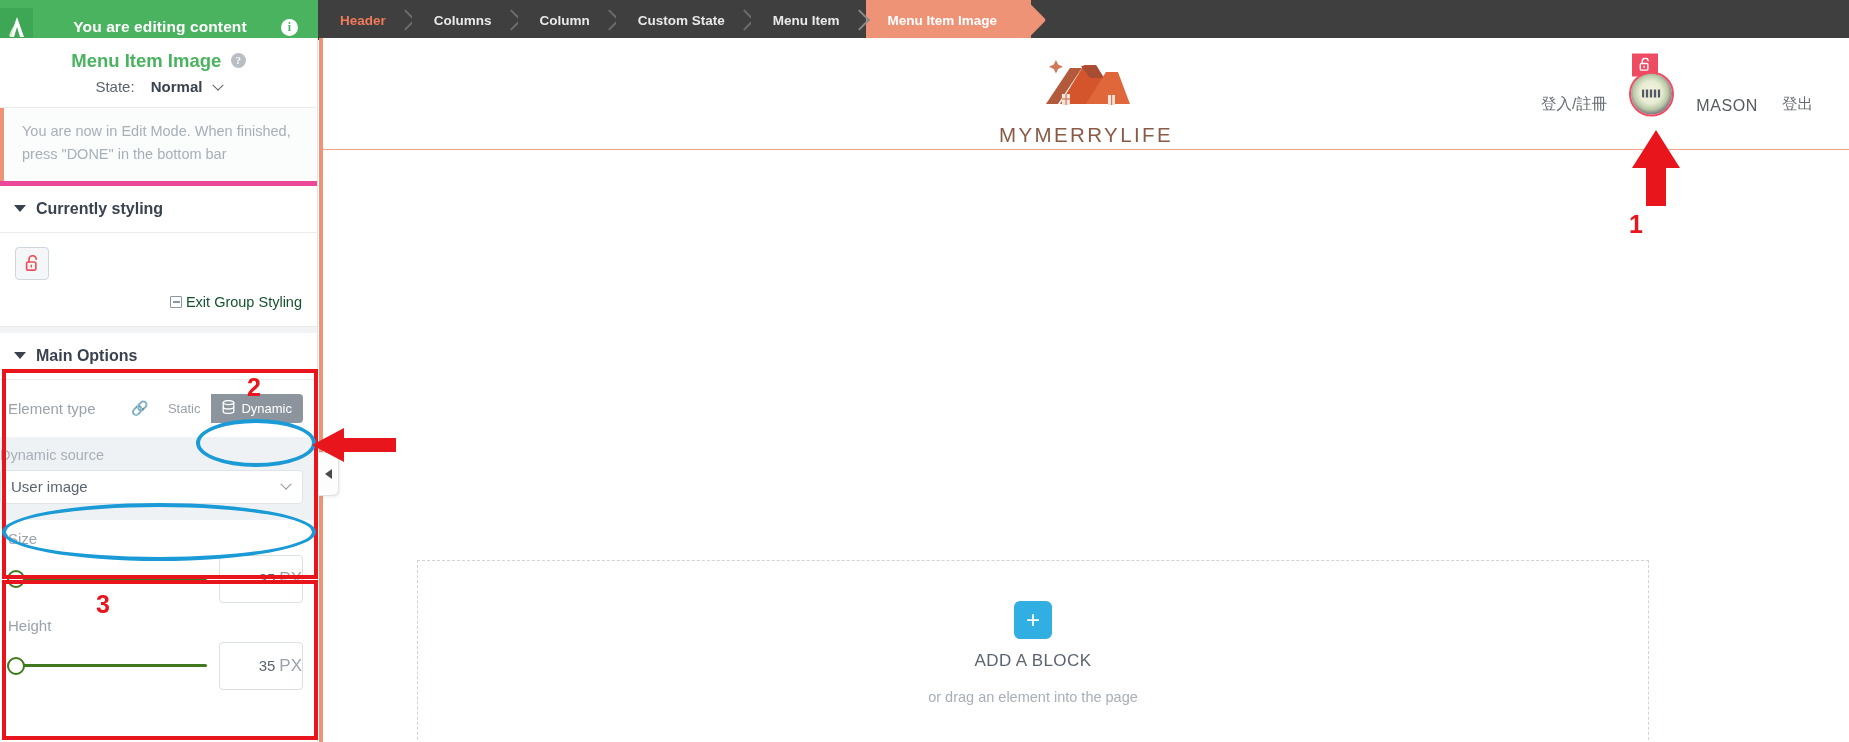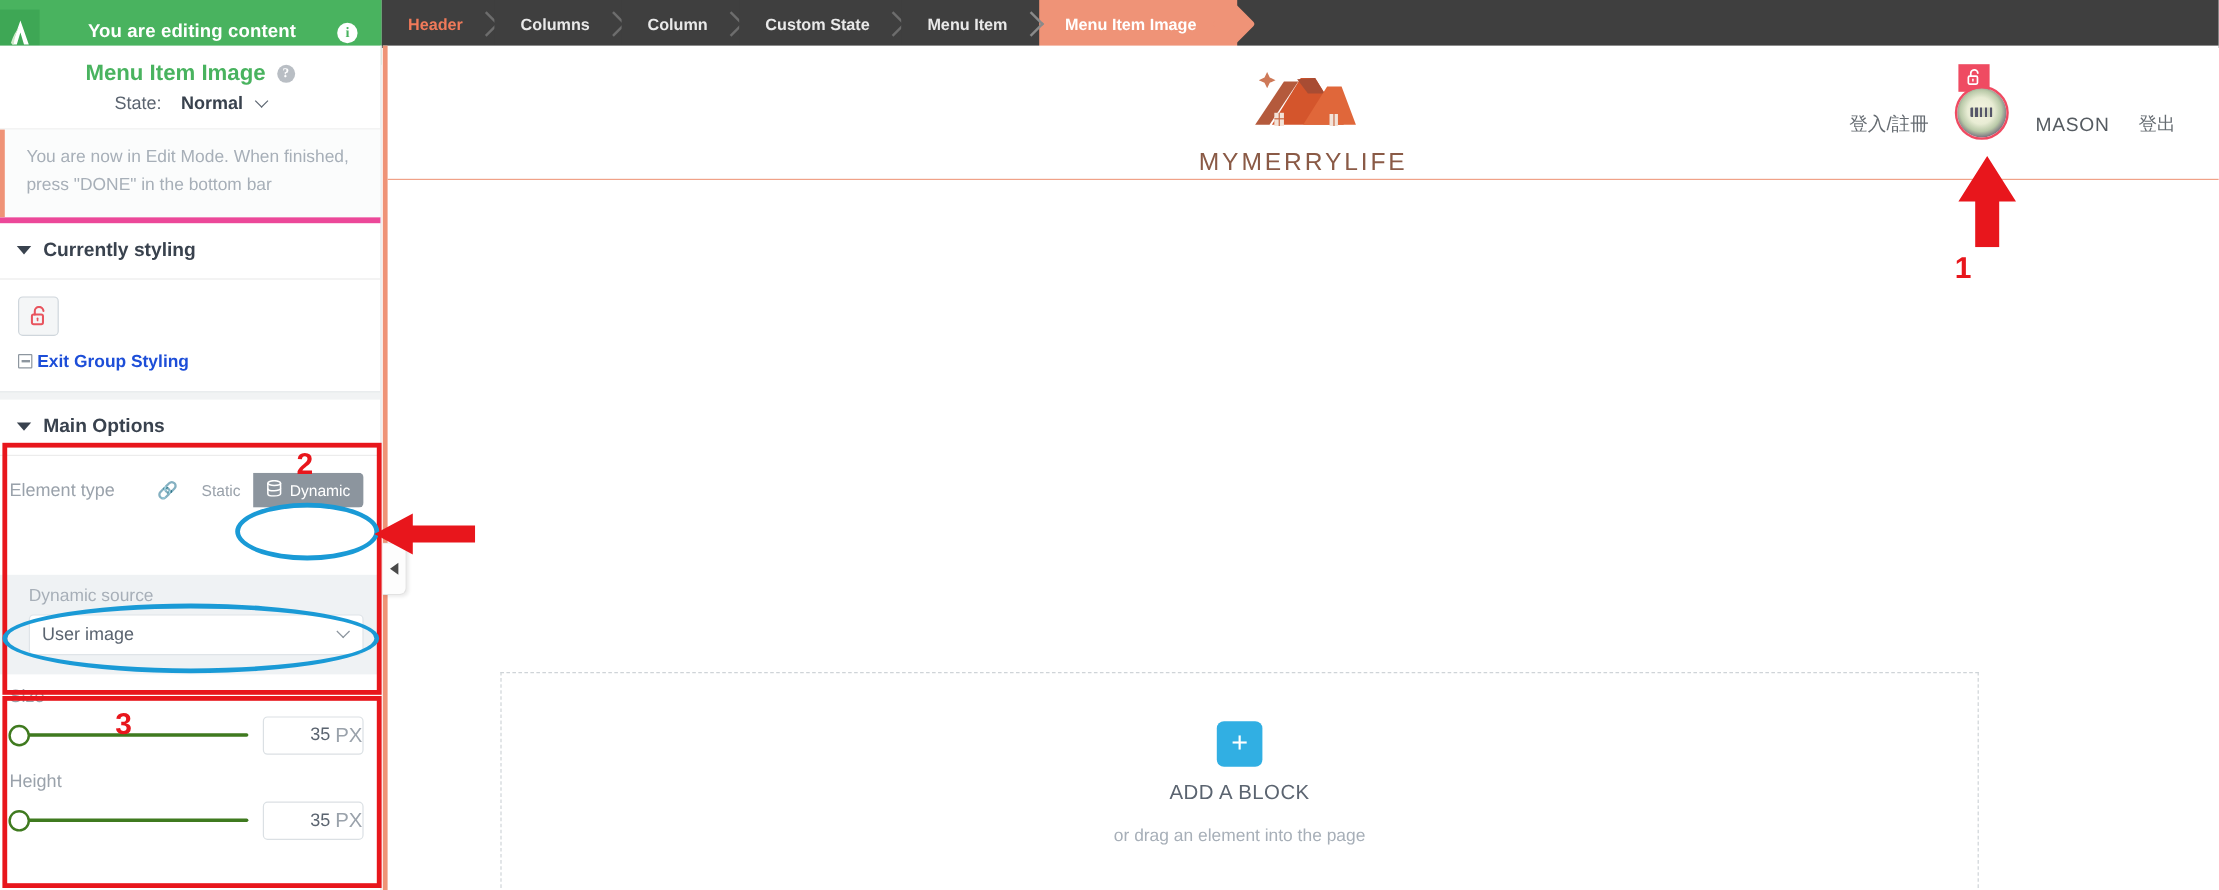--- a/index.html
+++ b/index.html
@@ -111,22 +111,22 @@
   .fake-select .chev {
     position: absolute; right: 11px; width: 8px; height: 8px;
     border-right: 1.6px solid #8d969f; border-bottom: 1.6px solid #8d969f;
     transform: rotate(45deg) translate(-2px,-2px);
   }
   .lock-btn {
     width: 34px; height: 33px; border: 1px solid #cfd6dc; border-radius: 4px;
     background: #f4f6f7; display: flex; align-items: center; justify-content: center;
   }
   .exit-group {
-    text-align: left; padding: 14px 0 16px; font-size: 14.5px;
-    color: #1d4ed8; font-weight: bold;
+    text-align: right; padding: 14px 0 16px; font-size: 14.5px;
+    color: #14532d; font-weight: normal;
   }
   .exit-icon {
     display: inline-block; width: 12px; height: 12px; border: 1.6px solid #8d969f;
     margin-right: 4px; position: relative; vertical-align: -1px; border-radius: 1px;
   }
   .exit-icon::after {
     content: ""; position: absolute; left: 2px; top: 4px; width: 7px;
     height: 1.6px; background: #8d969f;
   }
   .sidebar-divider { height: 7px; background: #f1f3f4; border-top: 1px solid #e7eaec; }
@@ -136,21 +136,21 @@
   .chain-icon { margin-right: 8px; color: #b5bcc3; font-size: 14px; }
   .seg {
     display: inline-flex; border-radius: 4px; overflow: hidden;
   }
   .seg-item {
     padding: 6px 11px; font-size: 13px; color: #9aa2ab; display: flex;
     align-items: center; gap: 6px; background: transparent;
   }
   .seg-item.on { background: #8c959e; color: #fff; }
 
-  .dyn-block { background: #eff2f4; padding: 10px 14px 16px 24px; margin-top: 42px; }
+  .dyn-block { background: #eff2f4; padding: 10px 14px 16px 0; }
   .dyn-label { font-size: 14.5px; color: #a7afb8; margin-bottom: 7px; }
   .dyn-select {
     height: 34px; background: #ffffff; border: 1px solid #dfe4e8; border-radius: 4px;
     display: flex; align-items: center; padding: 0 10px; font-size: 15px;
     color: #5b6470; position: relative;
   }
   .dyn-select .chev {
     position: absolute; right: 12px; width: 8px; height: 8px;
     border-right: 1.6px solid #8d969f; border-bottom: 1.6px solid #8d969f;
     transform: rotate(45deg) translate(-2px,-2px);
@@ -161,21 +161,21 @@
   .slider-line { display: flex; align-items: center; gap: 12px; margin-bottom: 14px; }
   .track {
     position: relative; flex: 1; height: 3px; background: #3f7a1f; border-radius: 2px;
   }
   .knob {
     position: absolute; left: 8px; top: 50%; transform: translate(-50%,-50%);
     width: 18px; height: 18px; border-radius: 50%; background: #ffffff;
     border: 2px solid #3f7a1f;
   }
   .numbox {
-    width: 84px; height: 32px; border: 1px solid #dbe0e4; border-radius: 4px;
+    width: 84px; height: 48px; border: 1px solid #dbe0e4; border-radius: 4px;
     background: #fff; display: flex; align-items: center; justify-content: flex-end;
     gap: 4px; padding-right: 0; font-size: 15px; color: #5b6470;
   }
   .numbox .unit { font-size: 17px; color: #9aa2ab; }
 
   
   .preview {
     position: absolute; top: 38px; left: 319px; width: 1530px; height: 704px;
     background: #ffffff; border-left: 4px solid #ef9377;
   }

